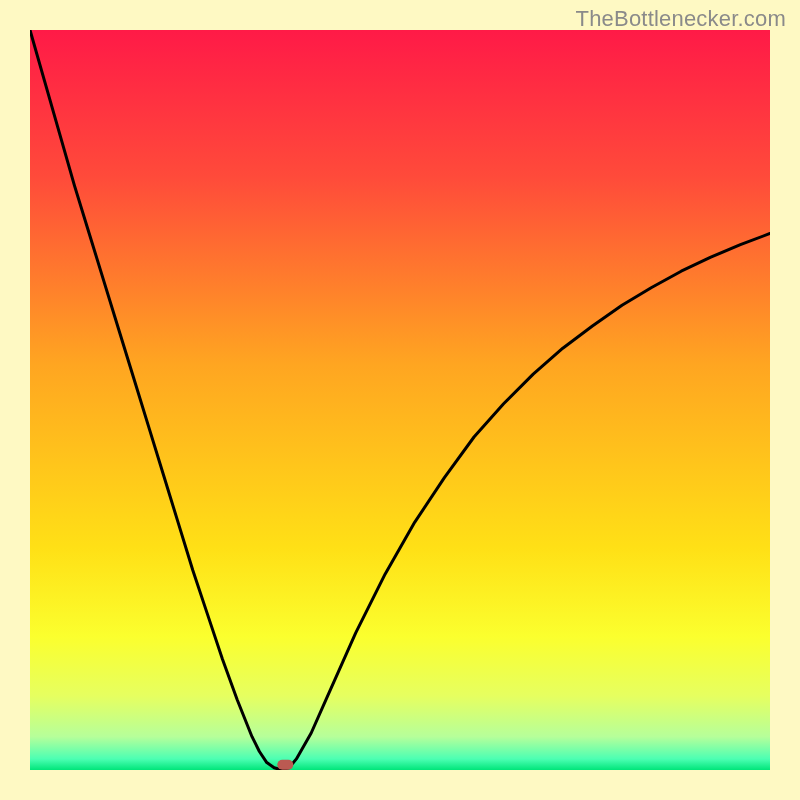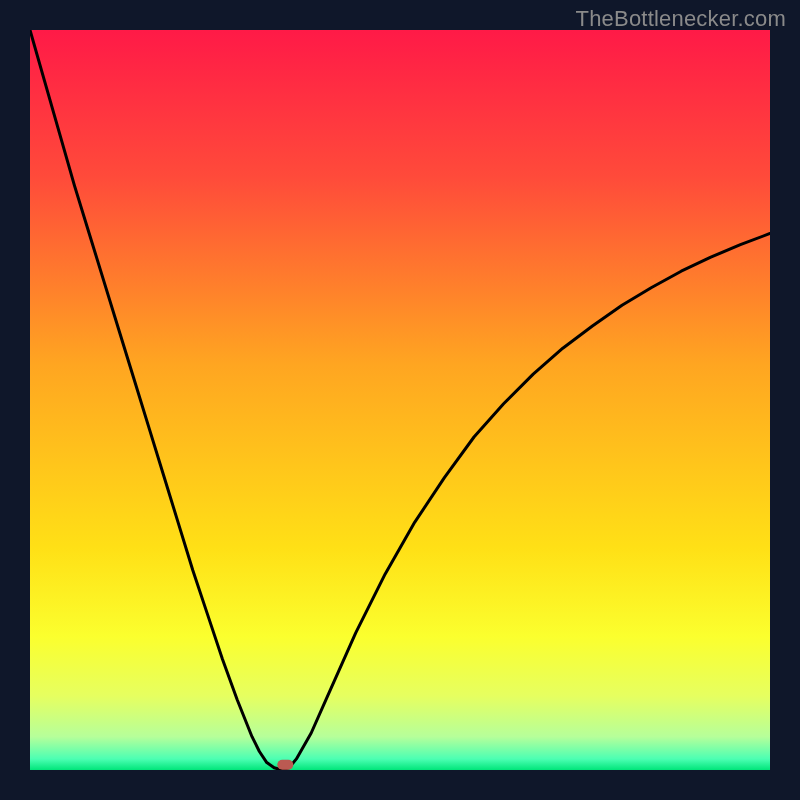--- a/index.html
+++ b/index.html
@@ -8,21 +8,21 @@
     width: 800px;
     height: 800px;
     background: #000;
     font-family: Arial, Helvetica, sans-serif;
     overflow: hidden;
   }
   .outer {
     position: relative;
     width: 800px;
     height: 800px;
-    background: #0f172a;
+    background: #fef9c3;
   }
   .plot-area {
     position: absolute;
     left: 30px;
     top: 30px;
     width: 740px;
     height: 740px;
   }
   .watermark {
     position: absolute;

